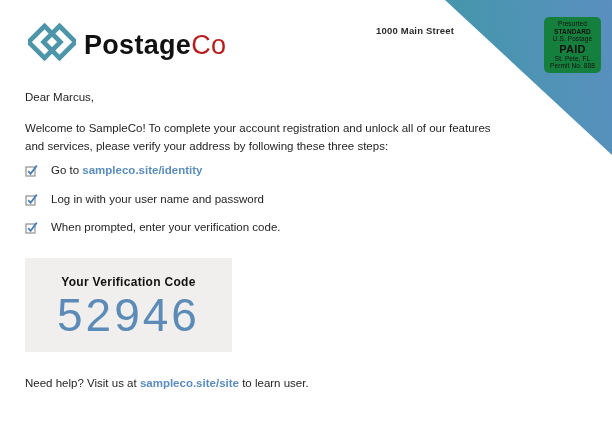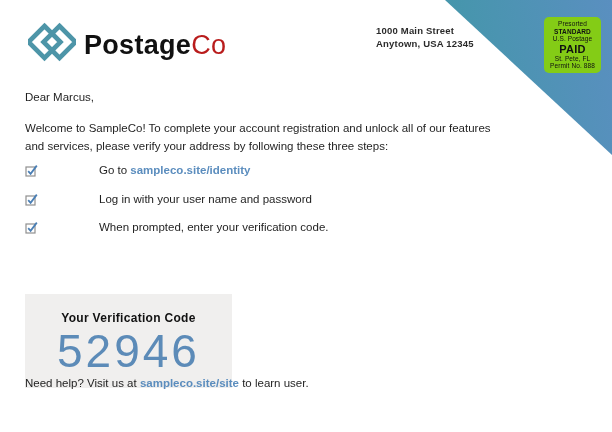--- a/index.html
+++ b/index.html
@@ -25,39 +25,39 @@
   .brand-text .b{font-weight:700;}
   .brand-text .l{font-weight:400;color:#b91c1c;}
   
   .address{
     position:absolute;left:368px;top:24px;
     font-size:9.5px;font-weight:700;color:#2b2b2b;line-height:13px;letter-spacing:.2px;margin-left:8px;
   }
   
   .stamp{
     position:absolute;left:544px;top:17px;width:57px;height:56px;
-    background:#84cc16;border-radius:5px;
+    background:#15803d;border-radius:5px;
     display:flex;flex-direction:column;justify-content:center;align-items:center;
     text-align:center;color:#111;
     font-size:6.5px;line-height:7.6px;letter-spacing:.1px;
   }
   .stamp .paid{font-size:11px;font-weight:700;line-height:12px;letter-spacing:.3px;}
   .stamp .std{font-weight:600;}
   
   .greeting{position:absolute;left:25px;top:91px;font-size:11.5px;}
   .intro{position:absolute;left:25px;top:120px;width:482px;font-size:11.5px;line-height:17.5px;}
   .steps{position:absolute;left:25px;top:164px;list-style:none;margin:0;padding:0;}
-  .steps li{display:flex;align-items:flex-start;margin-bottom:16.5px;height:12px;gap:48px;}
+  .steps li{display:flex;align-items:flex-start;margin-bottom:16.5px;height:12px;}
   .checkbox{width:13px;height:13px;margin-right:13px;flex:0 0 auto;}
   .step-text{font-size:11.5px;line-height:13px;}
   .link{color:#5b8dbe;font-weight:700;}
   
   .code-box{
     position:absolute;left:25px;top:258px;width:207px;height:94px;
-    background:#f0efee;text-align:center;margin-top:36px;
+    background:#f0efee;text-align:center;
   }
   .code-title{margin-top:17px;font-size:12px;font-weight:700;letter-spacing:.3px;color:#111;}
   .code-value{margin-top:2px;font-size:46px;font-weight:400;letter-spacing:3px;color:#5c8bb8;line-height:48px;}
   
   .footer{position:absolute;left:25px;top:377px;font-size:11.5px;}
 </style>
 </head>
 <body>
 
 <div class="page">
@@ -67,21 +67,20 @@
   <div class="logo">
     <svg width="48" height="44" viewBox="0 0 48 44">
       <polygon points="16.5,6 32.5,22 16.5,38 0.5,22" fill="none" stroke="#4d95a8" stroke-width="4.6"></polygon>
       <polygon points="31.5,6 47.5,22 31.5,38 15.5,22" fill="none" stroke="#4d95a8" stroke-width="4.6"></polygon>
     </svg>
     <div class="brand-text"><span class="b">Postage</span><span class="l">Co</span></div>
   </div>
 
   <div class="address">
     <div>1000 Main Street</div>
-    <div>Anytown, USA 12345</div>
   </div>
 
   <div class="stamp">
     <div>Presorted</div>
     <div class="std">STANDARD</div>
     <div>U.S. Postage</div>
     <div class="paid">PAID</div>
     <div>St. Pete, FL</div>
     <div>Permit No. 888</div>
   </div>

